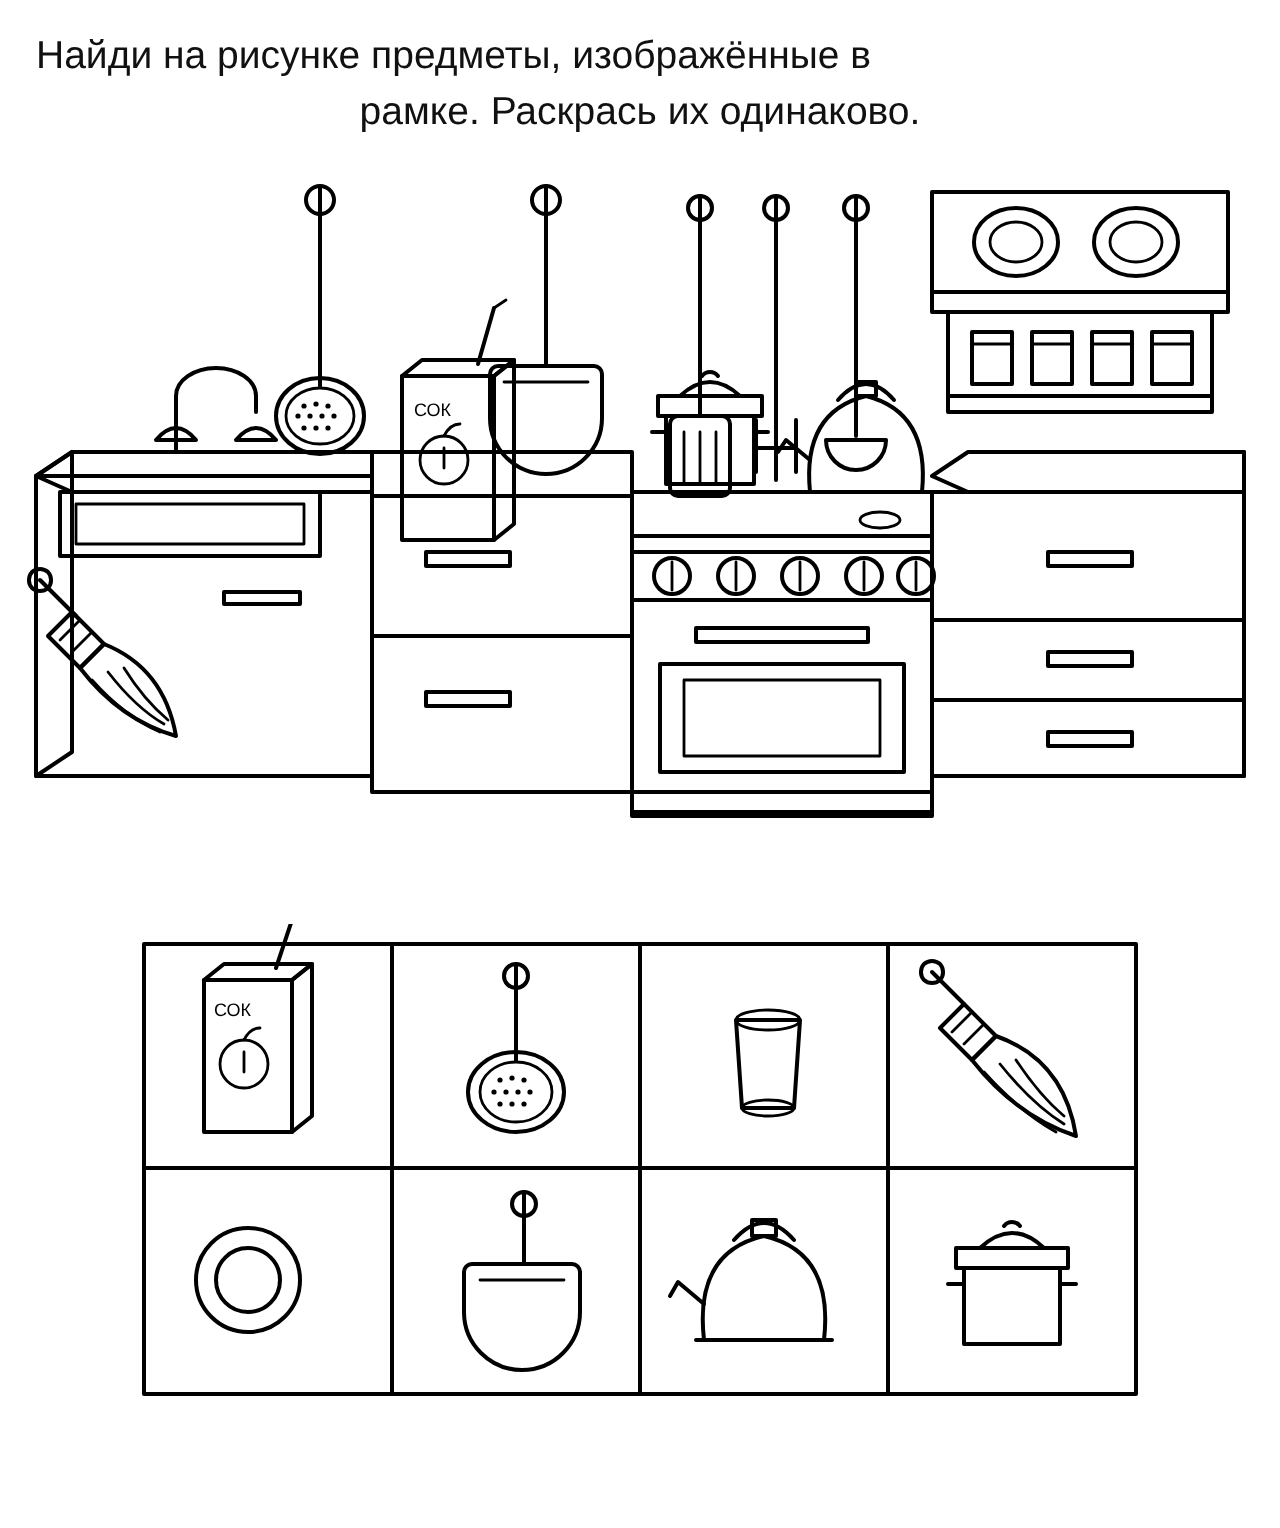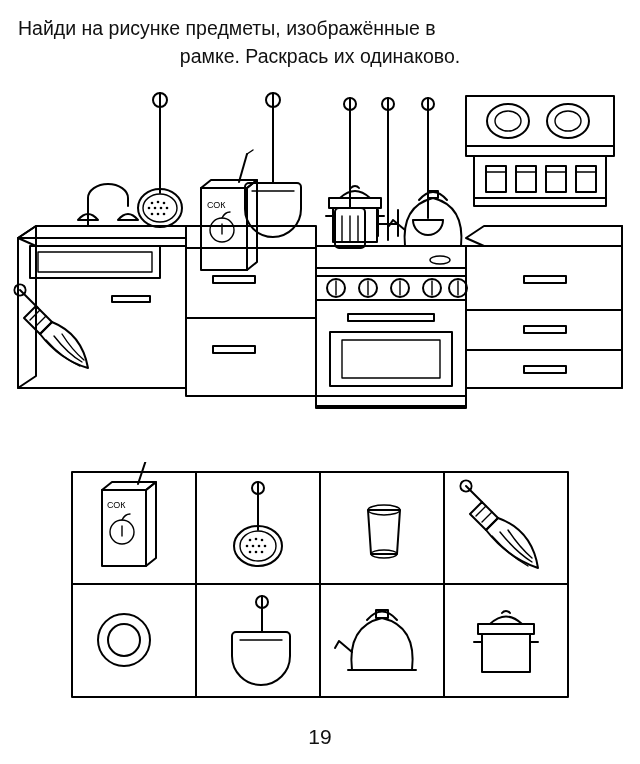--- a/index.html
+++ b/index.html
@@ -324,15 +324,14 @@
       <g>
         <path class="ln" d="M478 162 h56 v10 h-56 z" fill="#fff"></path>
         <path class="ln" d="M490 162 q16 -15 32 0" fill="#fff"></path>
         <path class="ln" d="M502 151 a5 5 0 0 1 8 0" fill="none"></path>
         <path class="ln" d="M482 172 h48 v38 h-48 z" fill="#fff"></path>
         <path class="ln" d="M482 180 h-8 M530 180 h8"></path>
       </g>
     </svg>
   </div>
 
-  <div class="page-number">19</div>
 
 </div>
 
 </body></html>

